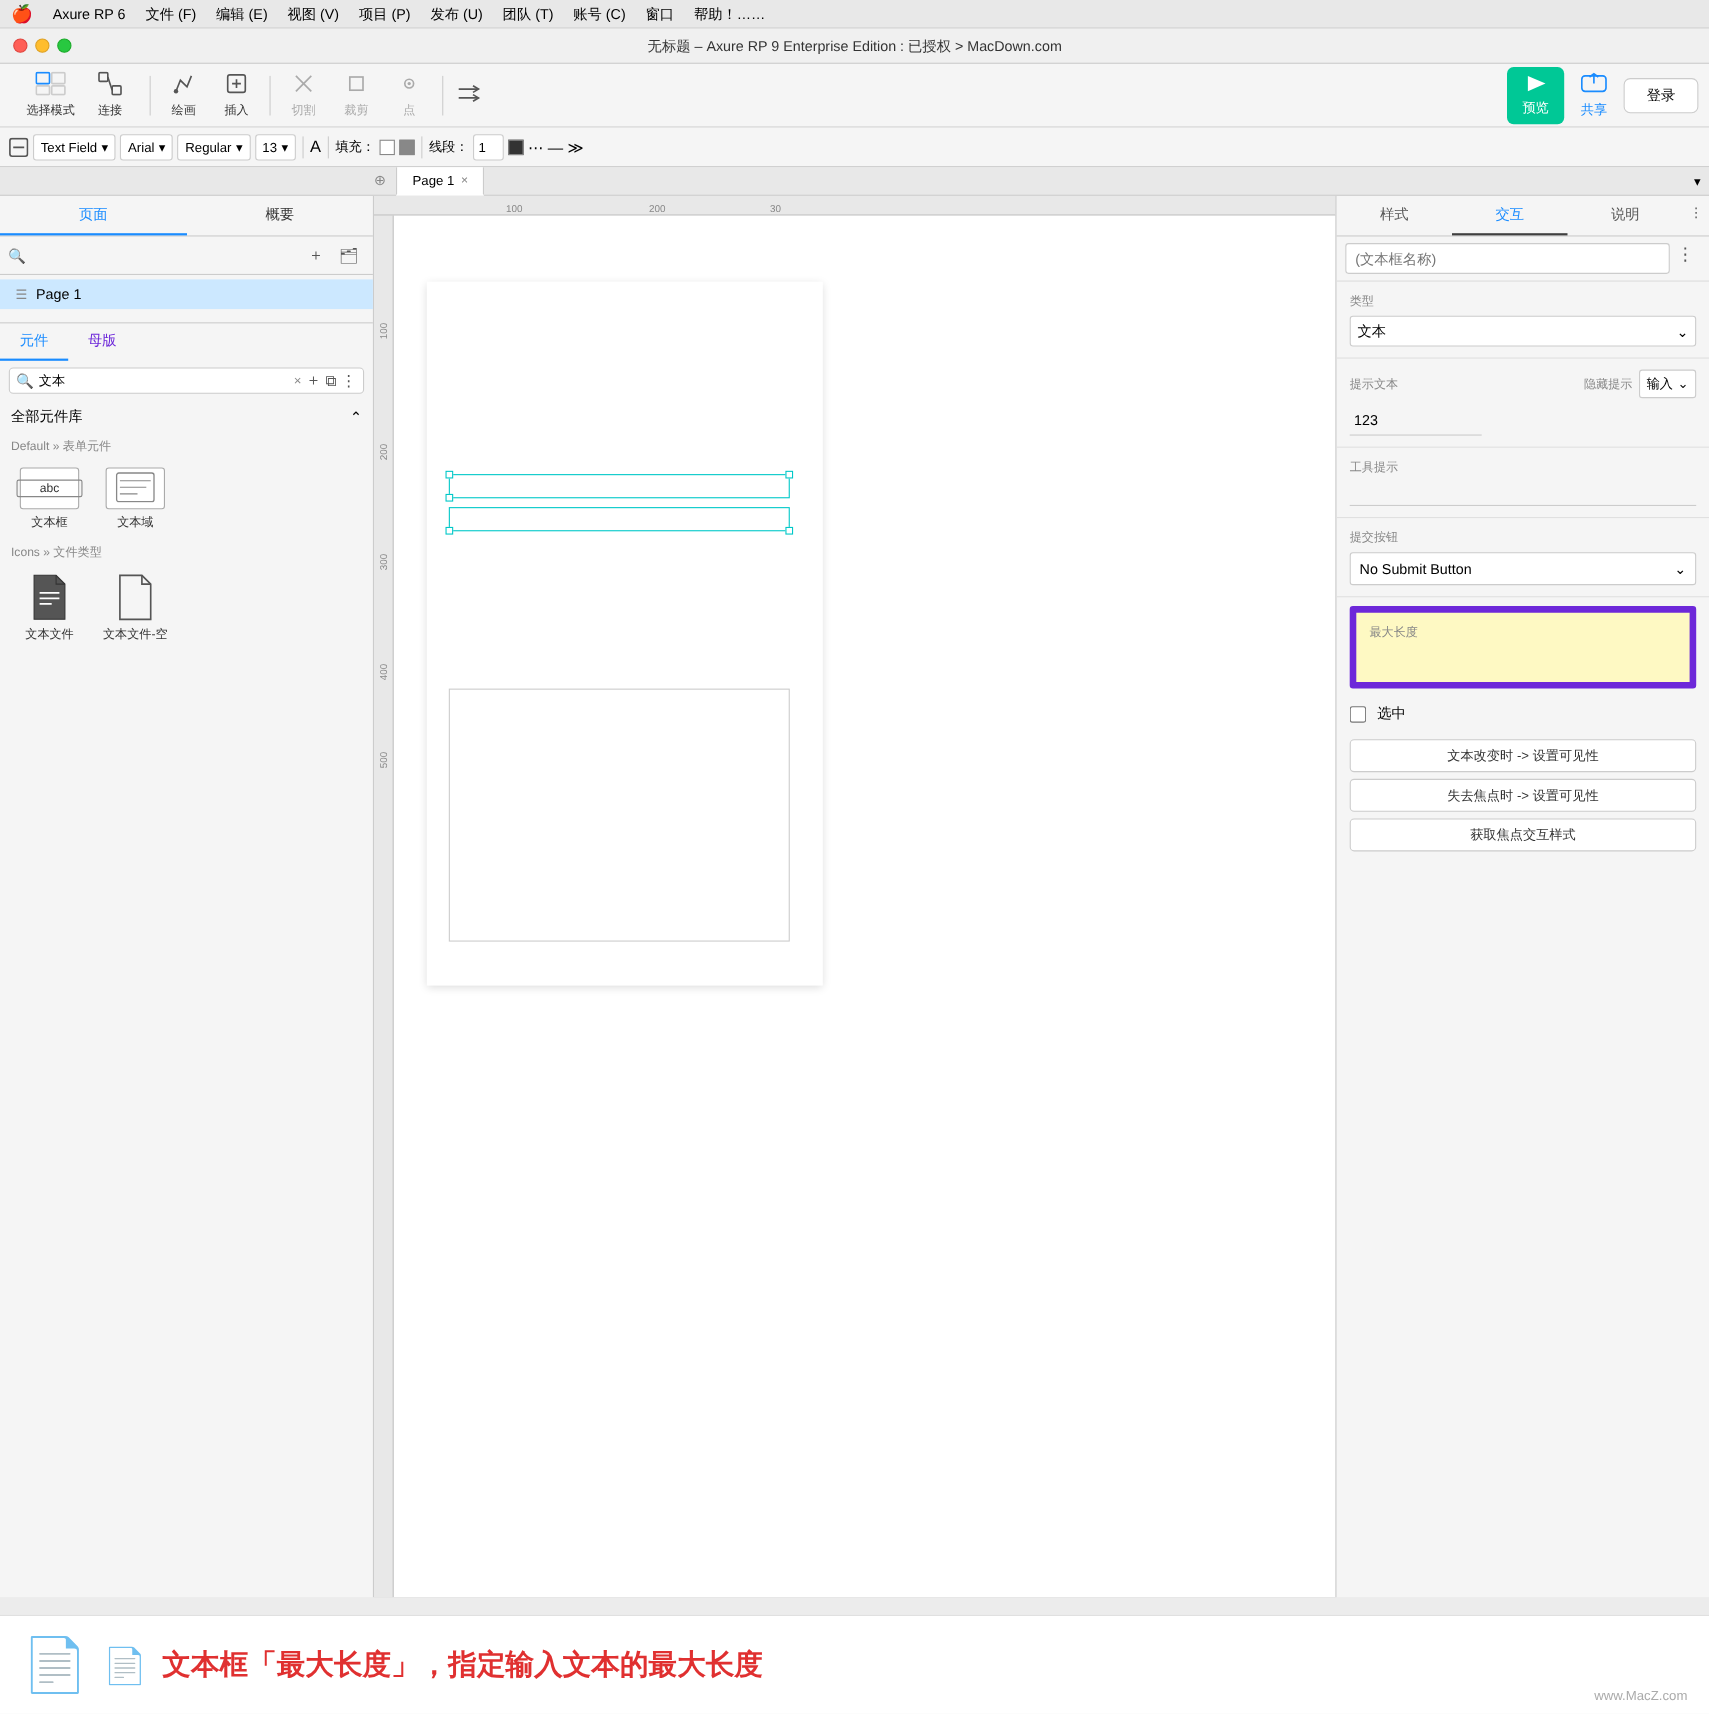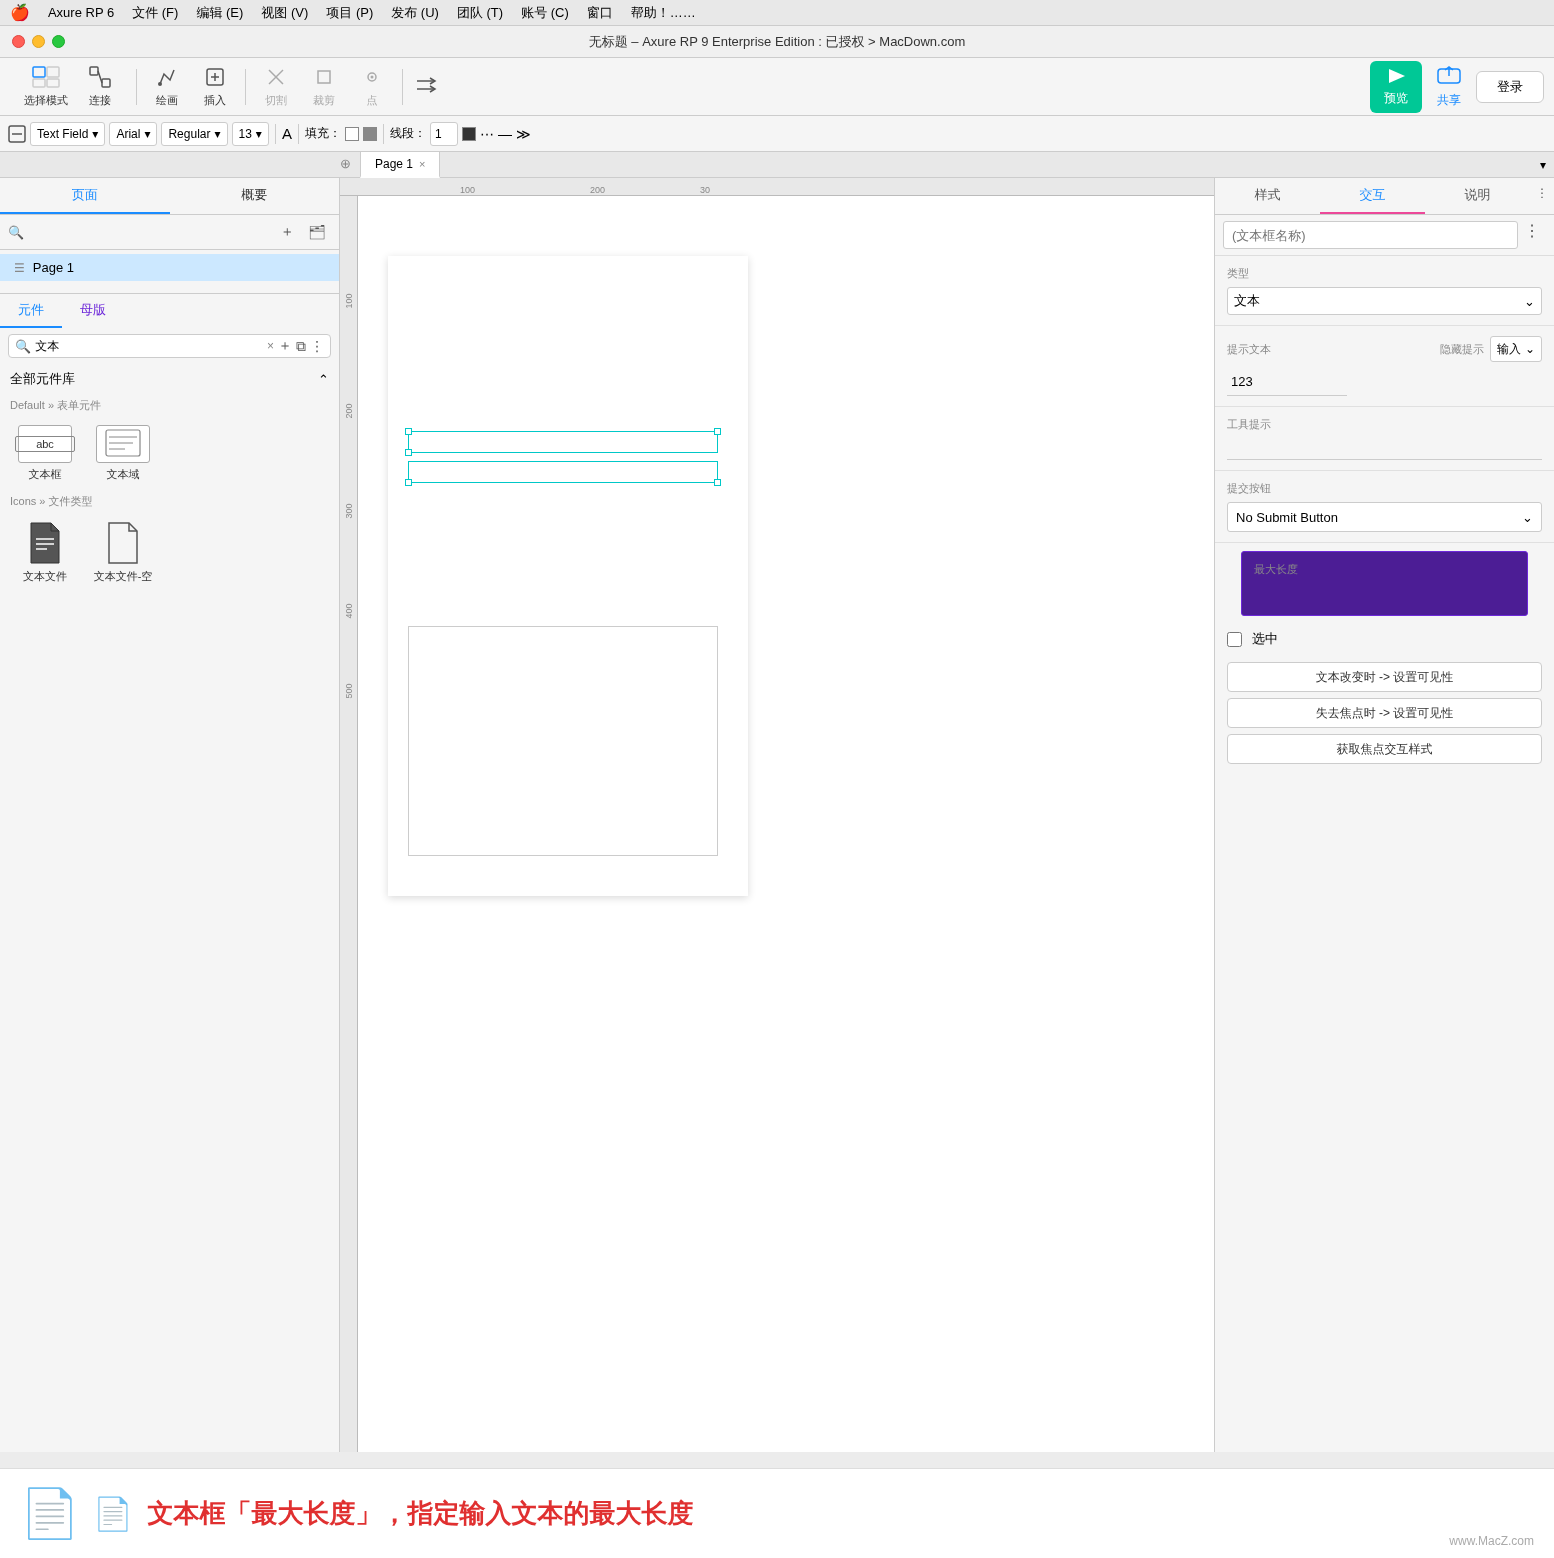--- a/index.html
+++ b/index.html
@@ -184,21 +184,21 @@
       width: 340px; background: #f5f5f5; border-left: 1px solid #ccc;
       display: flex; flex-direction: column; flex-shrink: 0;
     }
     .right-panel-tabs {
       display: flex; border-bottom: 1px solid #ccc;
     }
     .right-panel-tab {
       flex: 1; text-align: center; padding: 8px 0; font-size: 13px;
       cursor: pointer; color: #555;
     }
-    .right-panel-tab.active { color: #1a8cff; border-bottom: 2px solid #ec4899; }
+    .right-panel-tab.active { color: #1a8cff; border-bottom: 2px solid #404040; }
     .panel-name-input {
       width: calc(100% - 40px); margin: 8px 8px; height: 28px;
       border: 1px solid #ccc; border-radius: 3px; background: white;
       padding: 0 8px; font-size: 13px; color: #aaa;
     }
     .panel-section { padding: 10px 12px; border-bottom: 1px solid #e0e0e0; }
     .panel-section-title { font-size: 11px; color: #888; margin-bottom: 6px; }
     .panel-select {
       width: 100%; height: 28px; border: 1px solid #ccc; background: white;
       border-radius: 3px; padding: 0 6px; font-size: 13px; cursor: pointer;
@@ -213,21 +213,21 @@
     .panel-hint-select {
       display: flex; align-items: center; gap: 4px;
       border: 1px solid #ccc; background: white; border-radius: 3px;
       height: 26px; padding: 0 6px; font-size: 12px; cursor: pointer;
     }
     .submit-select {
       width: 100%; height: 30px; border: 1px solid #ccc; background: white;
       border-radius: 3px; padding: 0 8px; font-size: 13px; cursor: pointer;
       display: flex; align-items: center; justify-content: space-between; margin-top: 4px;
     }
-    .max-length-section { padding: 10px 12px; border: 1px solid #6d28d9; border-radius: 3px; margin: 8px 26px; background: #4c1d95; }
+    .max-length-section { padding: 10px 12px; border: 6px solid #6d28d9; border-radius: 3px; margin: 8px 12px; background: #fef9c3; }
     .max-length-label { font-size: 11px; color: #888; margin-bottom: 4px; }
     .max-length-input {
       width: 100%; height: 24px; border: none; outline: none;
       font-size: 13px; background: transparent;
     }
     .checkbox-row { display: flex; align-items: center; gap: 10px; padding: 6px 12px; font-size: 13px; }
     .checkbox-row input[type=checkbox] { width: 15px; height: 15px; cursor: pointer; }
     .panel-actions { padding: 8px 12px; display: flex; flex-direction: column; gap: 6px; }
     .panel-action-btn {
       height: 30px; border: 1px solid #ccc; border-radius: 4px;

